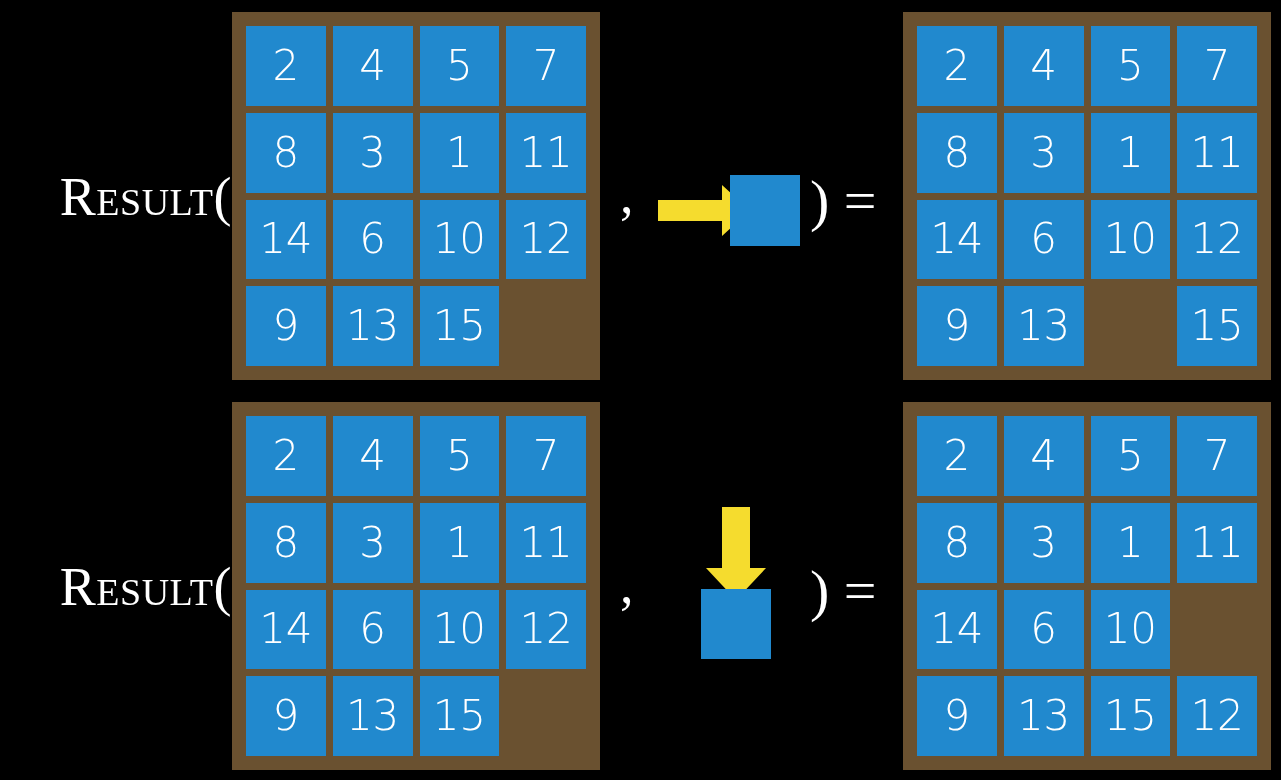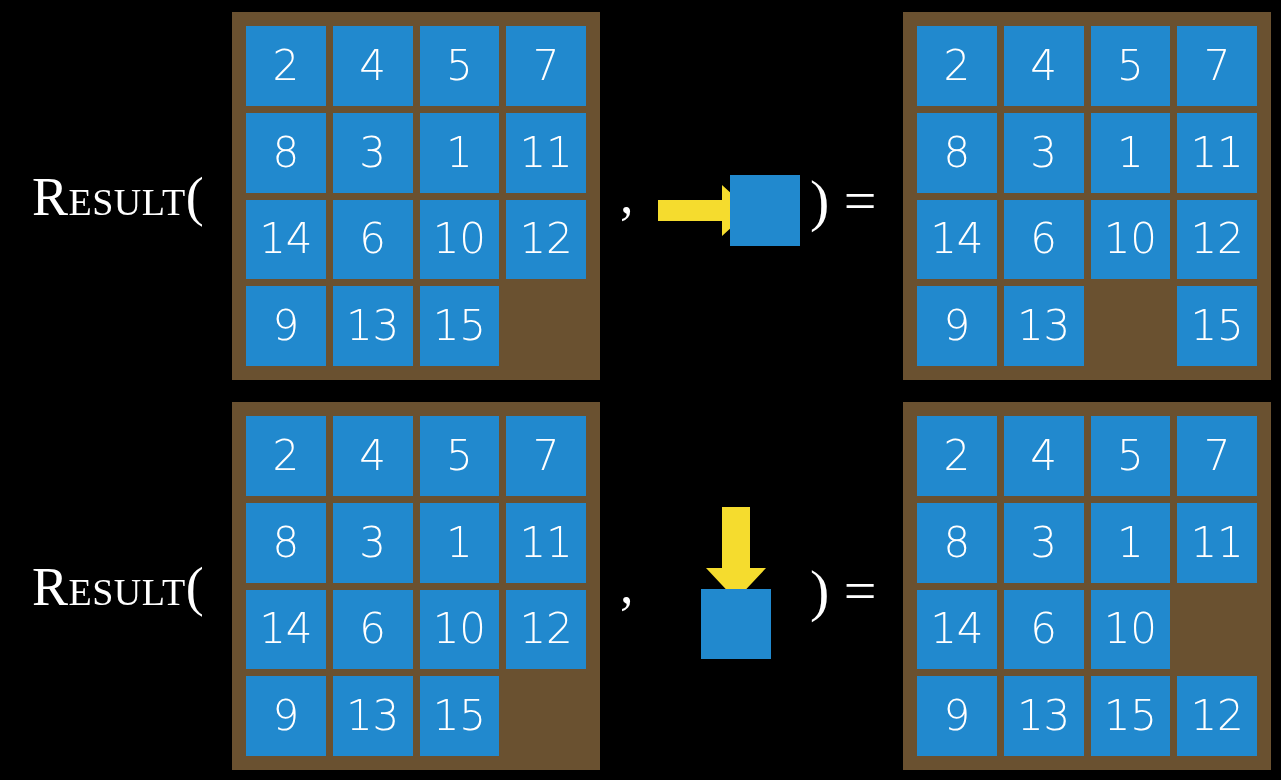--- a/index.html
+++ b/index.html
@@ -27,21 +27,21 @@
     height: 390px;
   }
   .eq-row.row-1 { top: 0px; }
   .eq-row.row-2 { top: 390px; }
 
   
   .result-label {
     position: absolute;
     left: 32px;
     width: 200px;
-    text-align: left;
+    text-align: right;
     color: #ffffff;
     font-family: "Liberation Serif", serif;
     font-size: 54px;
     font-variant: small-caps;
     line-height: 1;
     letter-spacing: 0.5px;
     white-space: nowrap;
   }
   .eq-row.row-1 .result-label { top: 170px; }
   .eq-row.row-2 .result-label { top: 560px; }

